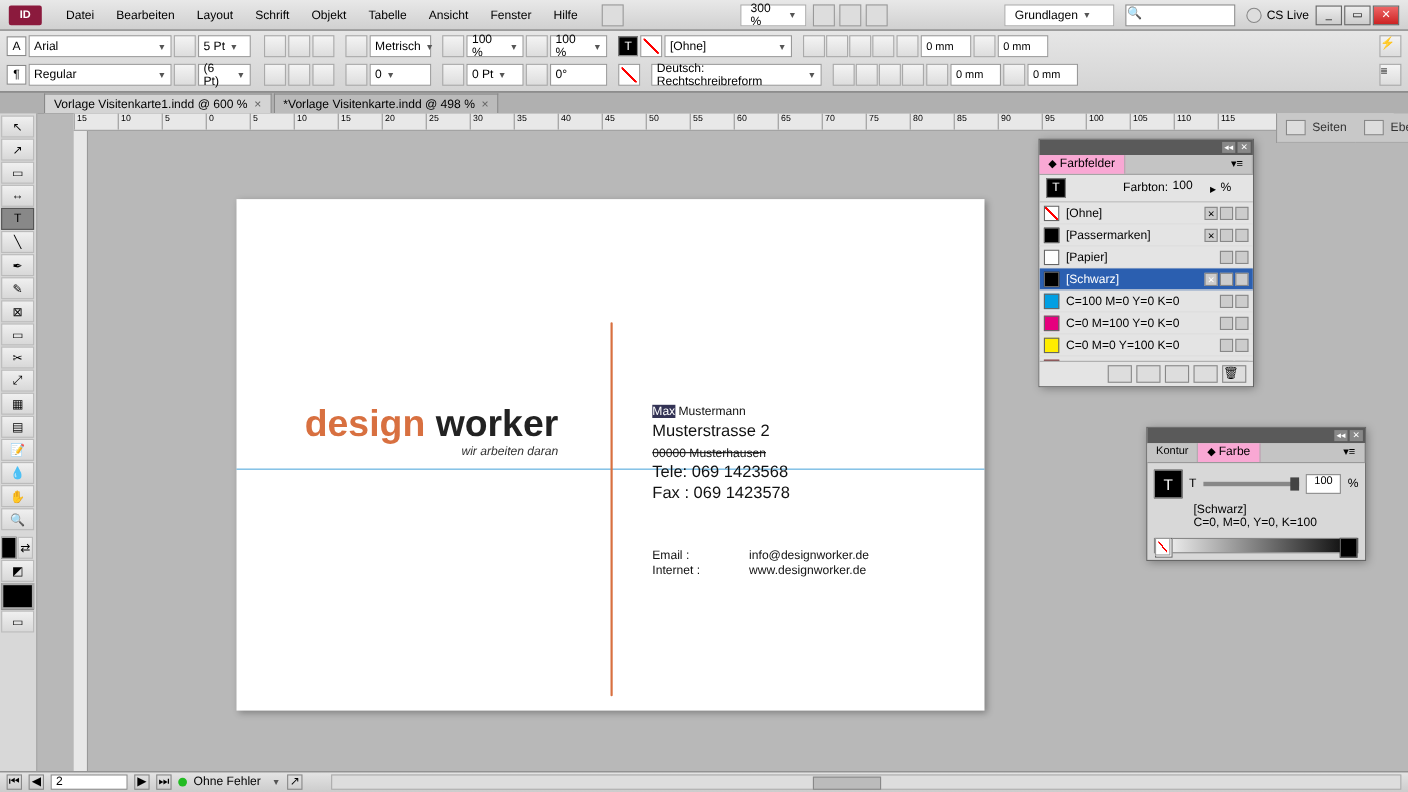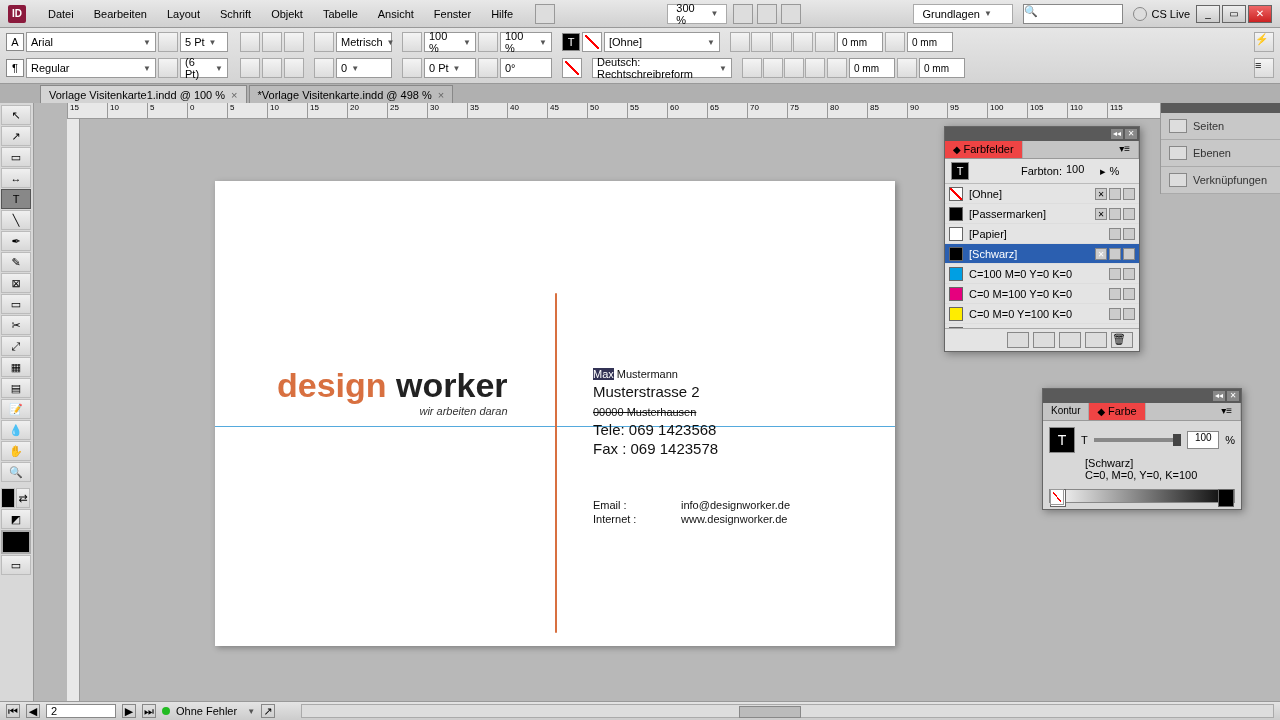--- a/index.html
+++ b/index.html
@@ -1,20 +1,20 @@
 <!DOCTYPE html>
 <html><head>
 <meta charset="utf-8">
 <style>
 *{margin:0;padding:0;box-sizing:border-box;font-family:Tahoma,Arial,sans-serif;font-size:11px;user-select:none}
 body{width:1280px;height:720px;background:#4a4a4a;overflow:hidden;position:relative}
 
 
 .menubar{height:28px;background:linear-gradient(#e8e8e8,#d0d0d0);display:flex;align-items:center;padding:0 8px;border-bottom:1px solid #999}
-.app-icon{width:18px;height:18px;background:#8b1a3d;border-radius:2px;margin-right:12px;display:flex;align-items:center;justify-content:center;color:#fff;font-weight:bold;font-size:10px}
+.app-icon{width:30px;height:18px;background:#8b1a3d;border-radius:2px;margin-right:12px;display:flex;align-items:center;justify-content:center;color:#fff;font-weight:bold;font-size:10px}
 .menubar .mi{padding:4px 10px;cursor:default}
 .menubar .spacer{flex:1}
 .menubar .dd{display:flex;align-items:center;padding:2px 8px;border:1px solid #aaa;background:#fff;margin:0 4px;height:20px}
 .menubar .zoom{width:60px}
 .menubar .ws{width:100px}
 .search{width:100px;height:20px;border:1px solid #888;background:#fff;margin:0 6px}
 .dot{width:14px;height:14px;border-radius:50%;background:#ddd;border:1px solid #888;margin:0 4px}
 .win-btns{display:flex;gap:2px;margin-left:6px}
 .win-btn{width:24px;height:18px;border:1px solid #666;background:linear-gradient(#eee,#ccc);font-size:10px;text-align:center;line-height:16px}
 .win-btn.close{background:linear-gradient(#e66,#c22);color:#fff}
@@ -60,21 +60,21 @@
 .ct{font-size:15px;color:#111;font-family:Arial;line-height:1.25}
 .sel-text{background:#335;color:#fff}
 .strike{text-decoration:line-through}
 
 
 .panel{position:absolute;background:#d8d8d8;border:1px solid #666;box-shadow:2px 2px 8px rgba(0,0,0,.35)}
 .panel-hdr{height:14px;background:#5a5a5a;display:flex;justify-content:flex-end;align-items:center;padding:0 2px;gap:2px}
 .panel-hdr .pb{width:12px;height:10px;background:#888;font-size:8px;color:#fff;text-align:center;line-height:10px}
 .panel-tabs{display:flex;height:18px;background:#c4c4c4;border-bottom:1px solid #999}
 .ptab{padding:2px 8px;font-size:10px;border-right:1px solid #aaa}
-.ptab.active{background:#ef4444}
+.ptab.active{background:#f9a8d4}
 .panel-body{background:#e4e4e4}
 .sw-controls{display:flex;align-items:center;gap:4px;padding:3px 6px;border-bottom:1px solid #bbb}
 .sw-list{max-height:144px;overflow:hidden}
 .sw-row{display:flex;align-items:center;height:20px;padding:0 4px;gap:6px;font-size:10px;border-bottom:1px solid #ddd}
 .sw-row.sel{background:#2b5fb0;color:#fff}
 .sw-chip{width:14px;height:14px;border:1px solid #666}
 .sw-icons{margin-left:auto;display:flex;gap:2px}
 .sw-icons span{width:12px;height:12px;border:1px solid #888;background:#ccc;font-size:8px;text-align:center;line-height:12px}
 .sw-foot{display:flex;justify-content:flex-end;gap:4px;padding:3px 6px;border-top:1px solid #aaa}
 .sw-foot .fb{width:22px;height:16px;border:1px solid #888;background:#ddd}
@@ -88,21 +88,21 @@
 .grad-strip::after{content:"";position:absolute;right:0;top:-1px;width:14px;height:16px;background:#000;border:1px solid #666}
 
 
 .status{position:absolute;bottom:0;left:0;right:0;height:19px;background:linear-gradient(#e4e4e4,#ccc);border-top:1px solid #999;display:flex;align-items:center;padding:0 6px;gap:6px;font-size:10px}
 .status .nav{width:14px;height:14px;border:1px solid #888;text-align:center;line-height:12px}
 .status .pg{width:70px;height:14px;border:1px solid #888;background:#fff;padding:0 4px}
 .green{width:8px;height:8px;background:#2b2;border-radius:50%}
 .hscroll{flex:1;height:14px;background:#ddd;border:1px solid #aaa;margin-left:20px;position:relative}
 .hscroll::after{content:"";position:absolute;left:45%;top:1px;width:60px;height:10px;background:#bbb;border:1px solid #888}
 
-.right-collapsed{position:absolute;right:0;top:103px;width:120px;background:#c8c8c8;display:flex;flex-direction:column;border-left:1px solid #999}
+.right-collapsed{position:absolute;right:0;top:103px;width:120px;background:#c8c8c8;display:flex;flex-direction:row;border-left:1px solid #999}
 .right-collapsed .handle{height:10px;background:#5a5a5a}
 .coll-row{display:flex;align-items:center;gap:6px;padding:6px 8px;font-size:10px;border-bottom:1px solid #aaa;color:#333}
 .coll-ico{width:18px;height:14px;background:#ddd;border:1px solid #888}
 .chev{font-size:8px;margin-left:4px;color:#555}
 </style>
 </head>
 <body>
 
 <div class="menubar">
   <div class="app-icon">ID</div>
@@ -221,21 +221,21 @@
         <span>0 Pt</span>
         <span class="chev">▼</span>
       </div>
     <div class="btn"></div>
     <div class="fld" style="width:52px">
         <span>0°</span>
       </div>
     <div style="width:6px"></div>
     <div class="no-fill"></div>
     <div style="width:6px"></div>
-    <div class="fld" style="width:140px">
+    <div class="fld" style="width:155px">
         <span>Deutsch: Rechtschreibreform</span>
         <span class="chev" style="margin-left:auto">▼</span>
       </div>
     <div style="width:6px"></div>
     <div class="grid4">
       <div class="btn"></div>
       <div class="btn"></div>
       <div class="btn"></div>
       <div class="btn"></div>
     </div>
@@ -243,21 +243,21 @@
     <div class="fld" style="width:46px">0 mm</div>
     <div class="btn"></div>
     <div class="fld" style="width:46px">0 mm</div>
     <div class="spacer" style="flex:1"></div>
     <div class="btn">≡</div>
   </div>
 </div>
 
 <div class="doc-tabs">
   <div class="tab">
-    <span>Vorlage Visitenkarte1.indd @ 100 %</span>
+    <span>Vorlage Visitenkarte1.indd @ 600 %</span>
       <span class="x">×</span>
   </div>
   <div class="tab inactive">
     <span>*Vorlage Visitenkarte.indd @ 498 %</span>
       <span class="x">×</span>
   </div>
 </div>
 
 <div class="workspace">
 

